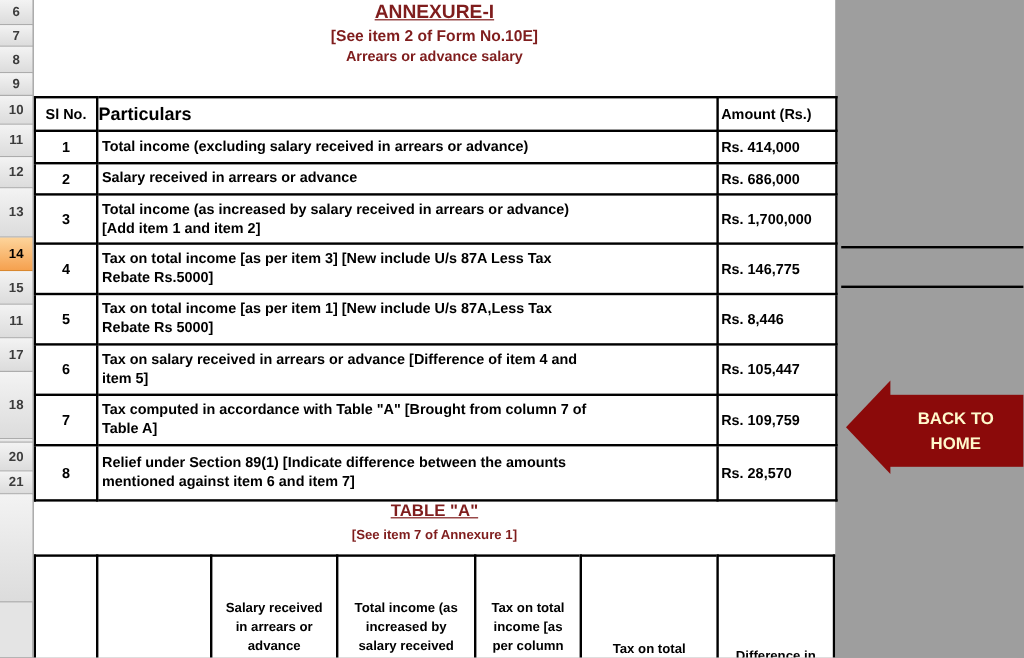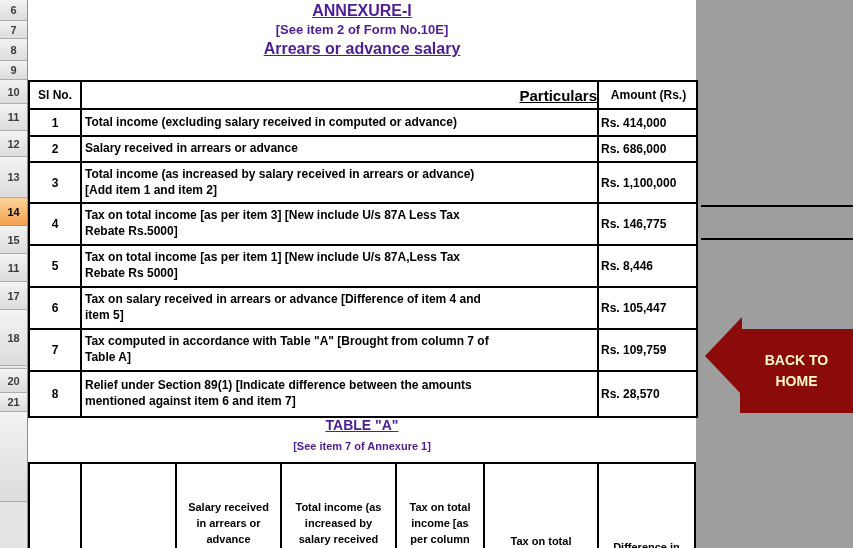--- a/index.html
+++ b/index.html
@@ -12,54 +12,54 @@
 
   
   .rowstrip { position:absolute; left:0; top:0; width:28px; height:548px; background:#e4e4e4; border-right:1px solid #8f8f8f; z-index:6; }
   .band { width:100%; border-bottom:1px solid #acacac; display:flex; align-items:center; justify-content:center;
           font-size:11px; font-weight:bold; color:#3c3c3c; background:linear-gradient(to bottom,#f3f3f3,#dcdcdc); overflow:hidden; }
   .band.selected { background:linear-gradient(to bottom,#fdd49b,#f5a14f); border-bottom:1px solid #d9882f; color:#000; }
   .h21{height:21px}.h18{height:18px}.h22{height:22px}.h19{height:19px}.h24{height:24px}.h27{height:27px}
   .h26{height:26px}.h41{height:41px}.h42{height:28px}.h46{height:56px}.h3{height:3px}.h90{height:90px}
 
   
-  .ctext { position:absolute; left:28px; width:668px; text-align:center; font-weight:bold; color:#4c1d95; z-index:2; }
+  .ctext { position:absolute; left:28px; width:668px; text-align:center; font-weight:bold; color:#7f1d1d; z-index:2; }
   #t1 { top:2px;  font-size:16px; text-decoration:underline; }
   #t2 { top:22px; font-size:13px; }
-  #t3 { top:40px; font-size:16px;text-decoration:underline; }
+  #t3 { top:40px; font-size:12px; }
   #ta1{ top:417px; font-size:14px; text-decoration:underline; }
   #ta2{ top:440px; font-size:11px; }
 
   
   .annex { position:absolute; left:28px; top:80px; width:668px; border-collapse:collapse; table-layout:fixed; z-index:3; background:#fff; }
   .annex th,.annex td { border:2px solid #000; font-weight:bold; color:#000; vertical-align:middle; overflow:hidden; }
   .annex th.sl  { font-size:12px; text-align:center; }
-  .annex th.part{ font-size:15px; text-align:right;text-decoration:underline; }
-  .annex th.amt { font-size:12px; text-align:center; padding-left:2px; }
+  .annex th.part{ font-size:15px; text-align:left; }
+  .annex th.amt { font-size:12px; text-align:left; padding-left:2px; }
   .annex td.sl  { font-size:12px; text-align:center; }
   .annex td.part{ font-size:12px; text-align:left; padding:1px 3px; white-space:pre-line; line-height:1.3; }
   .annex td.amt { font-size:12px; text-align:left; padding-left:2px; }
 
   
   .ta { position:absolute; left:28px; top:462px; height:120px; display:flex; z-index:3; }
   .ta .c { border-top:2px solid #000; border-left:2px solid #000; height:120px; background:#fff;
            font-weight:bold; font-size:11px; color:#000; text-align:center; white-space:pre-line; line-height:1.45; overflow:hidden; }
   .ta .c:last-child { border-right:2px solid #000; }
   .w52{width:52px}.w95{width:95px}.w105{width:105px}.w115{width:115px}.w88{width:88px}.w114{width:114px}.w99{width:99px}
   .pt36{padding-top:36px}.pt70{padding-top:70px}.pt76{padding-top:76px}
 
   
   .active-outline { position:absolute; left:701px; top:205px; width:152px; height:35px;
                     border-top:2px solid #000; border-bottom:2px solid #000; z-index:4; }
 
   
   .back-arrow { position:absolute; left:705px; top:317px; width:148px; height:96px; cursor:pointer; z-index:5; }
   .tri { position:absolute; left:0; top:0; width:0; height:0;
          border-top:39px solid transparent; border-bottom:39px solid transparent; border-right:37px solid #8b0a0a; }
-  .rect { position:absolute; left:35px; top:12px; width:113px; height:84px; background:#8b0a0a;
+  .rect { position:absolute; left:35px; top:12px; width:113px; height:60px; background:#8b0a0a;
           display:flex; align-items:center; justify-content:center; text-align:center;
           font-size:14px; font-weight:bold; color:#fff9cc; white-space:pre-line; line-height:1.5; }
 </style>
 </head>
 <body>
 
 <div class="canvas">
 
   <div class="sheet"></div>
 
@@ -94,33 +94,33 @@
         <col style="width:99px">
       </colgroup>
     <tbody>
         <tr style="height:28px">
       <th class="sl">Sl No.</th>
       <th class="part">Particulars</th>
       <th class="amt">Amount (Rs.)</th>
     </tr>
     <tr style="height:27px">
       <td class="sl">1</td>
-      <td class="part">Total income (excluding salary received in computed or advance)</td>
+      <td class="part">Total income (excluding salary received in arrears or advance)</td>
       <td class="amt">Rs. 414,000</td>
     </tr>
     <tr style="height:26px">
       <td class="sl">2</td>
       <td class="part">Salary received in arrears or advance</td>
       <td class="amt">Rs. 686,000</td>
     </tr>
     <tr style="height:41px">
       <td class="sl">3</td>
       <td class="part">Total income (as increased by salary received in arrears or advance)
 [Add item 1 and item 2]</td>
-      <td class="amt">Rs. 1,100,000</td>
+      <td class="amt">Rs. 1,700,000</td>
     </tr>
     <tr style="height:42px">
       <td class="sl">4</td>
       <td class="part">Tax on total income [as per item 3] [New include U/s 87A Less Tax
 Rebate Rs.5000]</td>
       <td class="amt">Rs. 146,775</td>
     </tr>
     <tr style="height:42px">
       <td class="sl">5</td>
       <td class="part">Tax on total income [as per item 1] [New include U/s 87A,Less Tax

